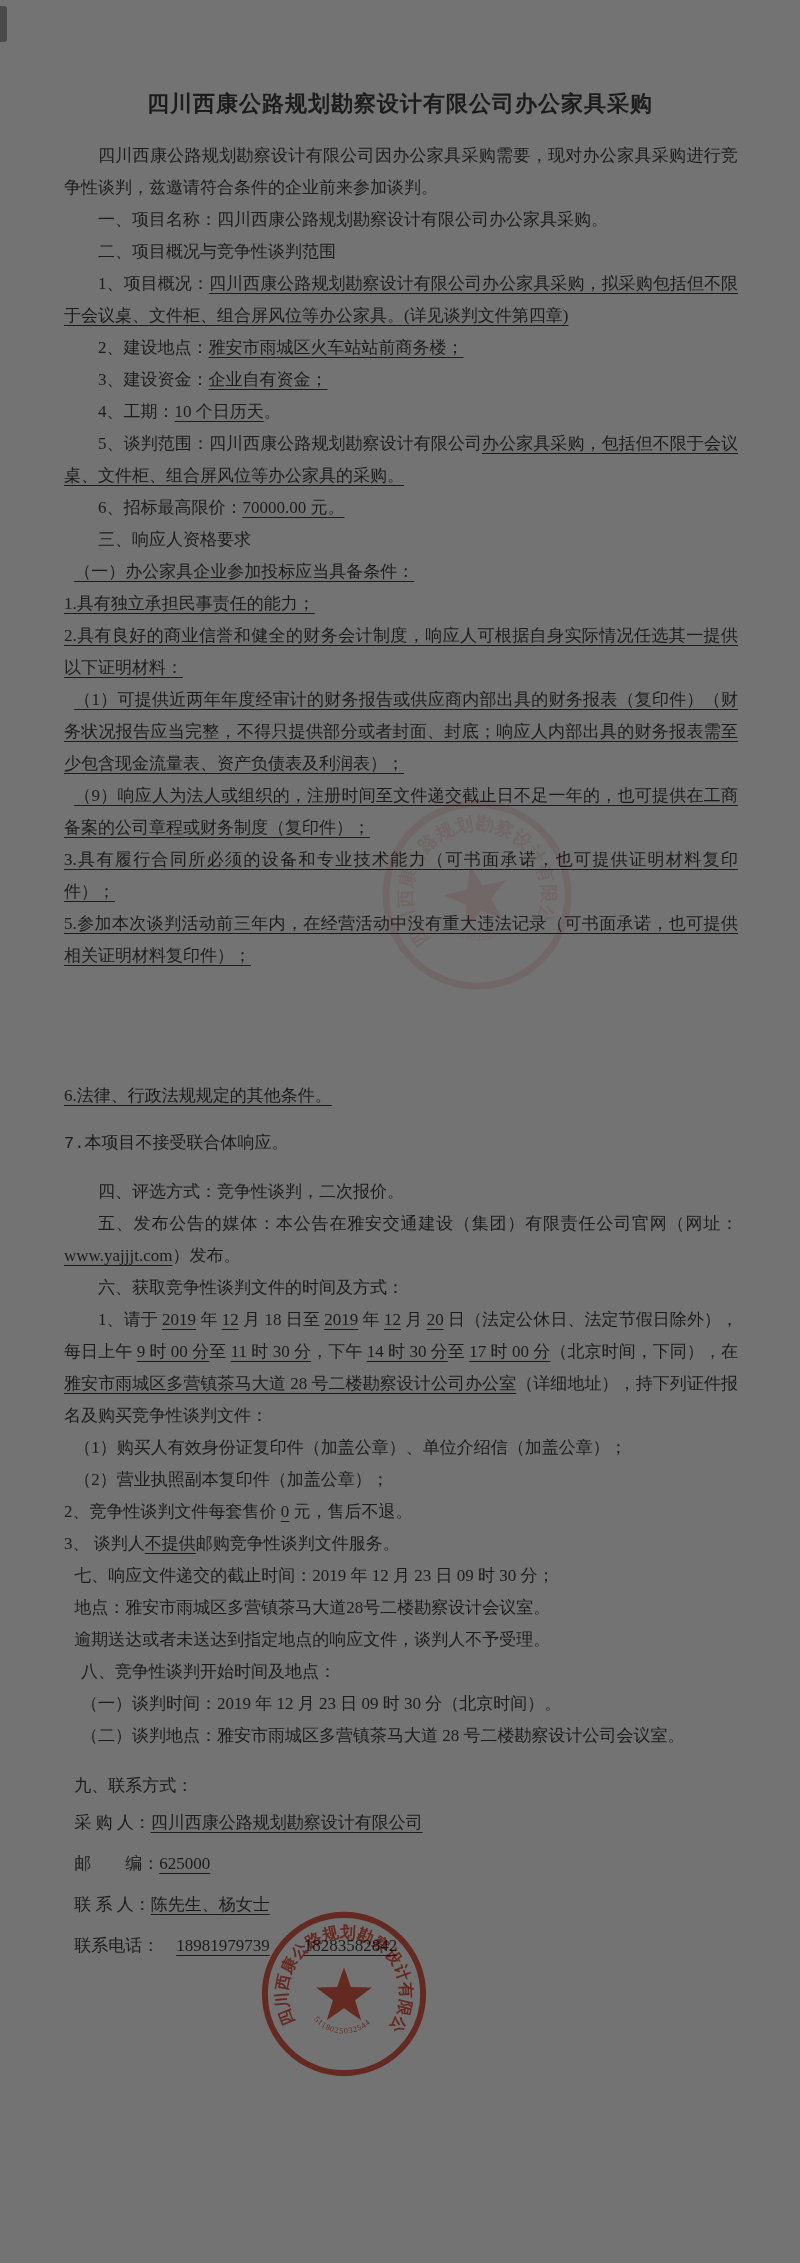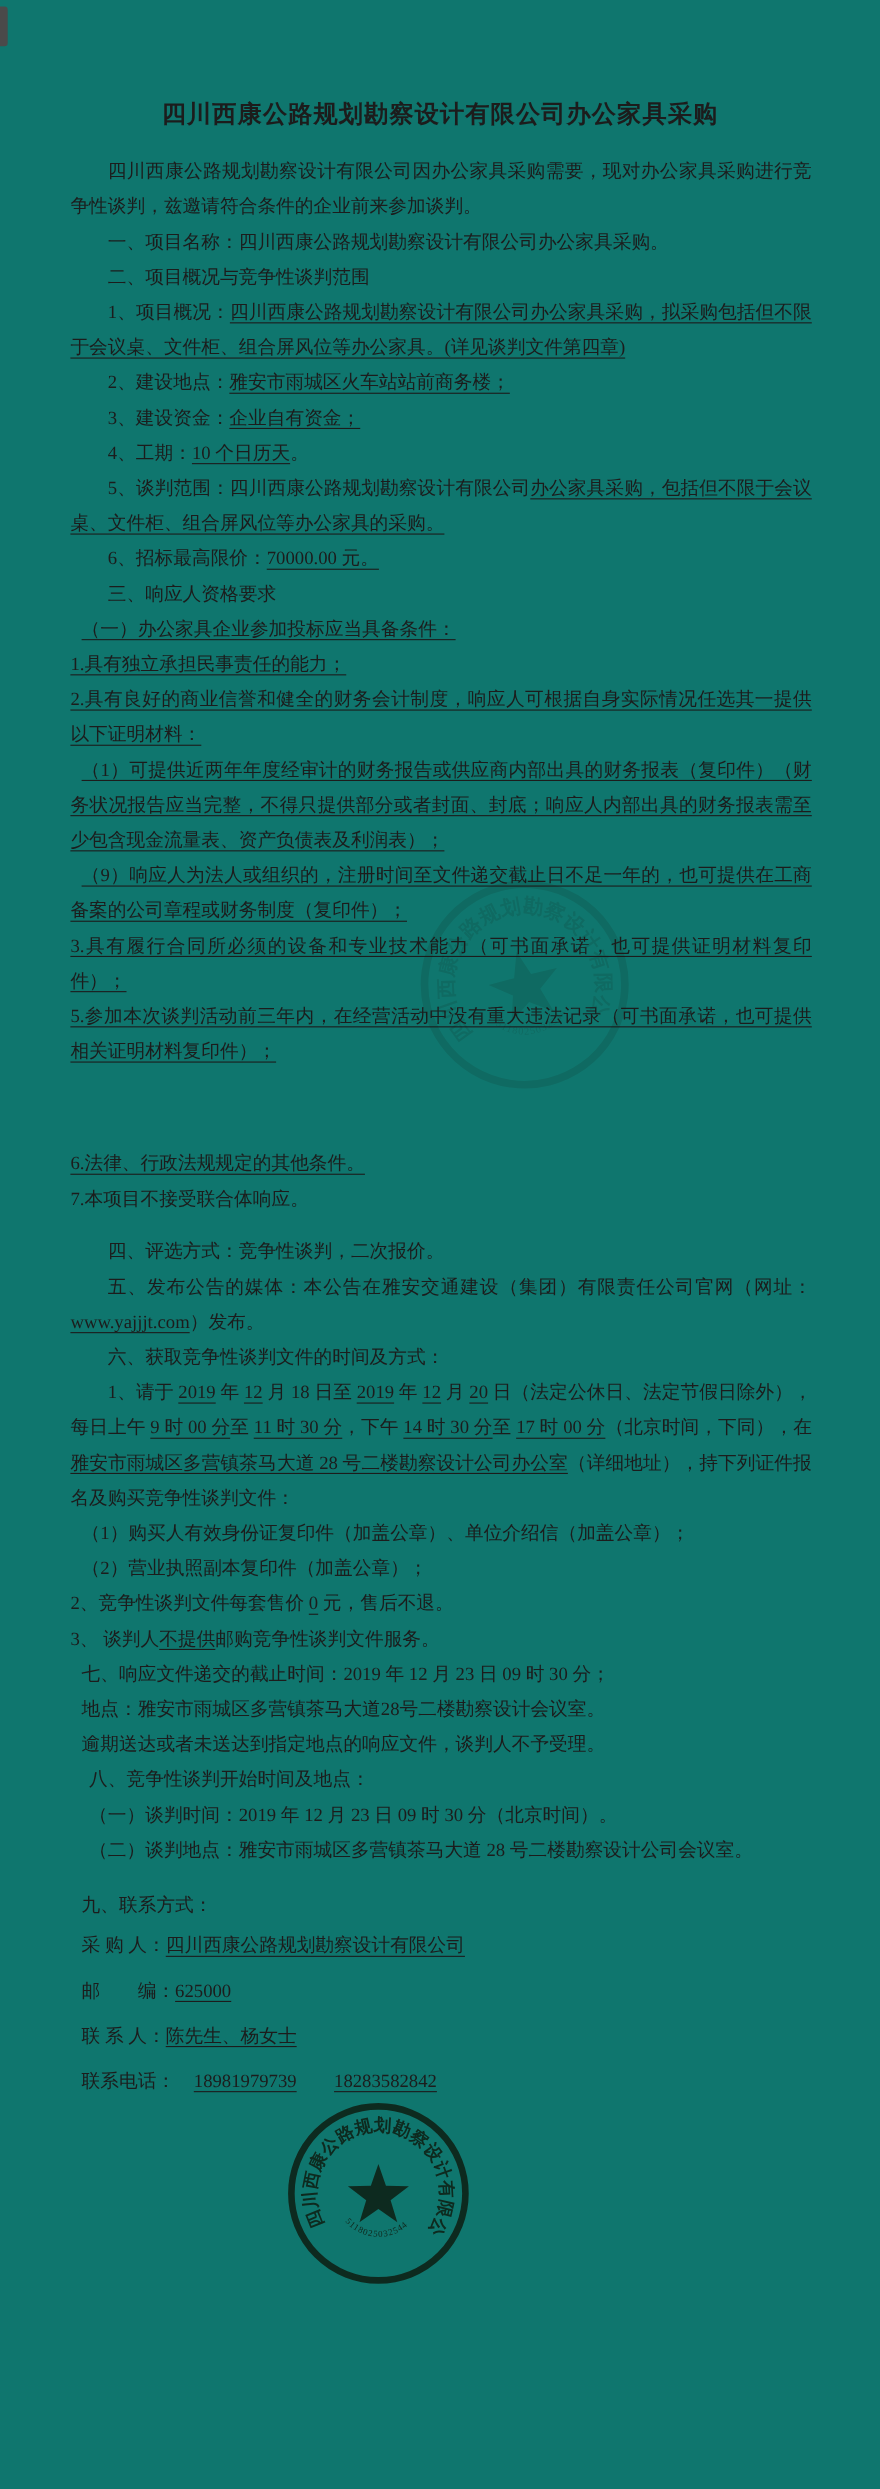--- a/index.html
+++ b/index.html
@@ -1,18 +1,18 @@
 <!DOCTYPE html>
 <html><head>
 <meta charset="utf-8">
 <style>
   html,body{margin:0;padding:0;background:#ffffff;}
   .sheet{
     position:relative;width:800px;height:2263px;overflow:hidden;
-    background:#0f766e;color:#1c1c1c;
+    background:#737373;color:#1c1c1c;
     font-family:"Liberation Serif","DejaVu Serif",serif;
   }
   .corner-mark{position:absolute;left:0;top:6px;width:7px;height:36px;background:#4a4a4a;border-radius:0 3px 3px 0;}
   .title{margin:0;padding:84px 70px 6px;text-align:center;font-size:22px;line-height:40px;font-weight:bold;letter-spacing:1px;}
   .tl{display:block;}
   .docbody{padding:10px 62px 0 64px;font-size:17px;}
   .para{margin:0;line-height:32px;text-align:justify;}
   .i2{text-indent:2em}
   .i1{text-indent:1em}
   .i05{text-indent:0.6em}
@@ -46,22 +46,22 @@
       <p class="para i2"><span>5、谈判范围：四川西康公路规划勘察设计有限公司</span><span class="u">办公家具采购，包括但不限于会议桌、文件柜、组合屏风位等办公家具的采购。</span></p>
       <p class="para i2"><span class="b">6、招标最高限价：</span><span class="u">70000.00 元。</span></p>
       <p class="para i2"><span class="b">三、响应人资格要求</span></p>
       <p class="para i05"><span class="u">（一）办公家具企业参加投标应当具备条件：</span></p>
       <p class="para i0"><span class="u">1.具有独立承担民事责任的能力；</span></p>
       <p class="para i0"><span class="u">2.具有良好的商业信誉和健全的财务会计制度，响应人可根据自身实际情况任选其一提供以下证明材料：</span></p>
       <p class="para i05"><span class="u">（1）可提供近两年年度经审计的财务报告或供应商内部出具的财务报表（复印件）（财务状况报告应当完整，不得只提供部分或者封面、封底；响应人内部出具的财务报表需至少包含现金流量表、资产负债表及利润表）；</span></p>
       <p class="para i05"><span class="u">（9）响应人为法人或组织的，注册时间至文件递交截止日不足一年的，也可提供在工商备案的公司章程或财务制度（复印件）；</span></p>
       <p class="para i0"><span class="u">3.具有履行合同所必须的设备和专业技术能力（可书面承诺，也可提供证明材料复印件）；</span></p>
       <p class="para i0"><span class="u">5.参加本次谈判活动前三年内，在经营活动中没有重大违法记录（可书面承诺，也可提供相关证明材料复印件）；</span></p>
-      <p class="para i0" style="margin-top: 70px;"><span class="u">6.法律、行政法规规定的其他条件。</span></p>
-      <p class="para i0" style=""><span>7.本项目不接受联合体响应。</span></p>
+      <p class="para i0" style="margin-top: 108px;"><span class="u">6.法律、行政法规规定的其他条件。</span></p>
+      <p class="para i0" style="margin-top: 16px; font-family: Liberation Mono, monospace;"><span>7.本项目不接受联合体响应。</span></p>
       <p class="para i2" style="margin-top: 16px;"><span class="b">四、评选方式：</span><span>竞争性谈判，二次报价。</span></p>
       <p class="para i2"><span class="b">五、发布公告的媒体：</span><span>本公告在雅安交通建设（集团）有限责任公司官网（网址：</span><span class="u">www.yajjjt.com</span><span>）发布。</span></p>
       <p class="para i2"><span class="b">六、获取竞争性谈判文件的时间及方式：</span></p>
       <p class="para i2"><span>1、请于 </span><span class="u">2019</span><span> 年 </span><span class="u">12</span><span> 月 18 日至 </span><span class="u">2019</span><span> 年 </span><span class="u">12</span><span> 月 </span><span class="u">20</span><span> 日（法定公休日、法定节假日除外），每日上午 </span><span class="u">9 时 00 分</span><span>至 </span><span class="u">11 时 30 分</span><span>，下午 </span><span class="u">14 时 30 分</span><span>至 </span><span class="u">17 时 00 分</span><span>（北京时间，下同），在</span><span class="b u">雅安市雨城区多营镇茶马大道 28 号二楼勘察设计公司办公室</span><span>（详细地址），持下列证件报名及购买竞争性谈判文件：</span></p>
       <p class="para i05"><span>（1）购买人有效身份证复印件（加盖公章）、单位介绍信（加盖公章）；</span></p>
       <p class="para i05"><span>（2）营业执照副本复印件（加盖公章）；</span></p>
       <p class="para i0"><span>2、竞争性谈判文件每套售价 </span><span class="u">0</span><span> 元，售后不退。</span></p>
       <p class="para i0"><span>3、 谈判人</span><span class="b u">不提供</span><span>邮购竞争性谈判文件服务。</span></p>
       <p class="para i05"><span class="b">七、响应文件递交的截止时间：2019 年 12 月 23 日 09 时 30 分；</span></p>
       <p class="para i05"><span class="b">地点：雅安市雨城区多营镇茶马大道28号二楼勘察设计会议室。</span></p>

